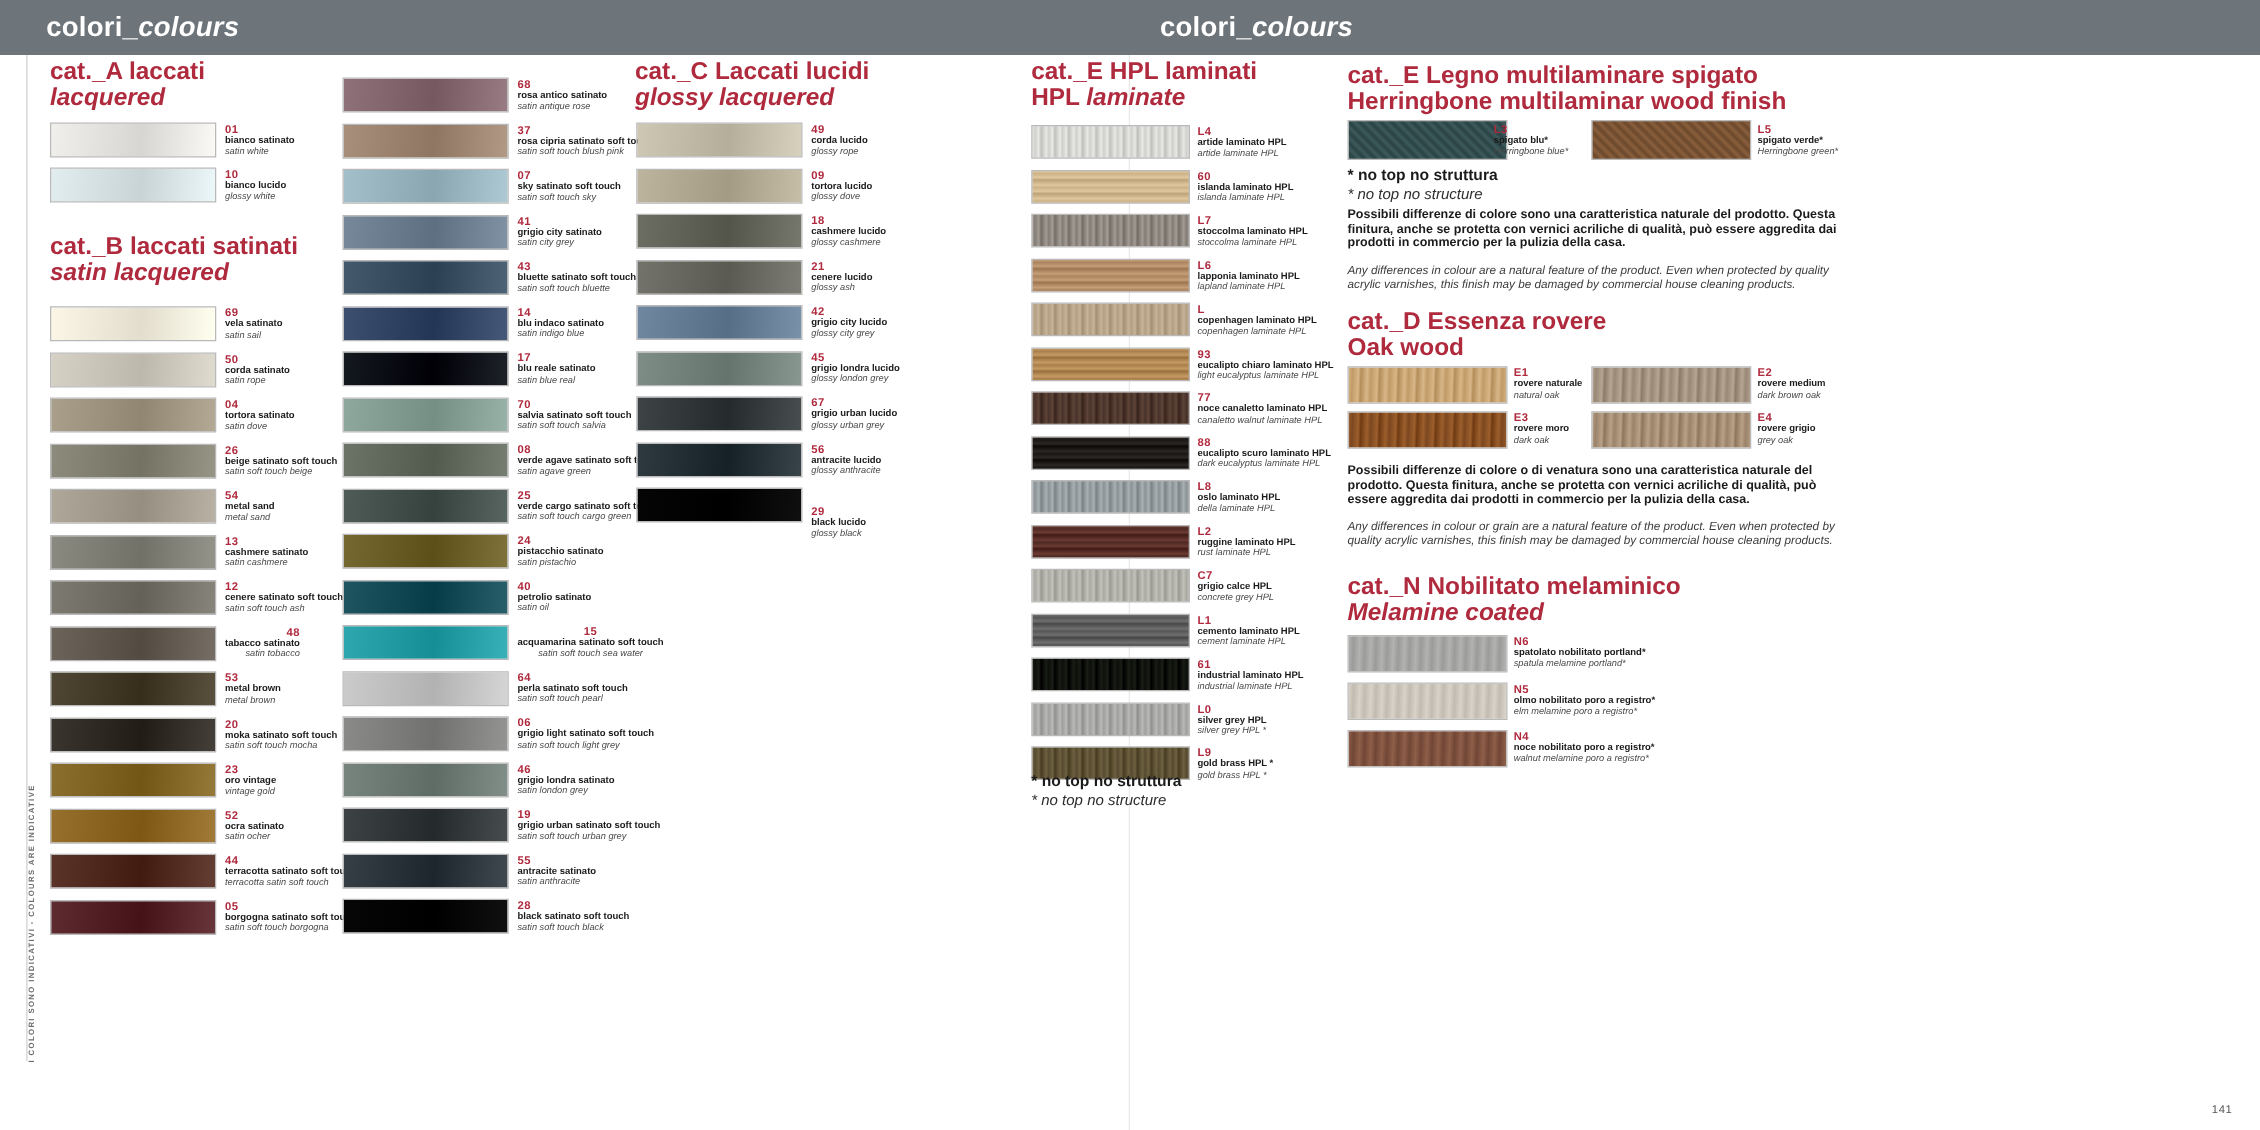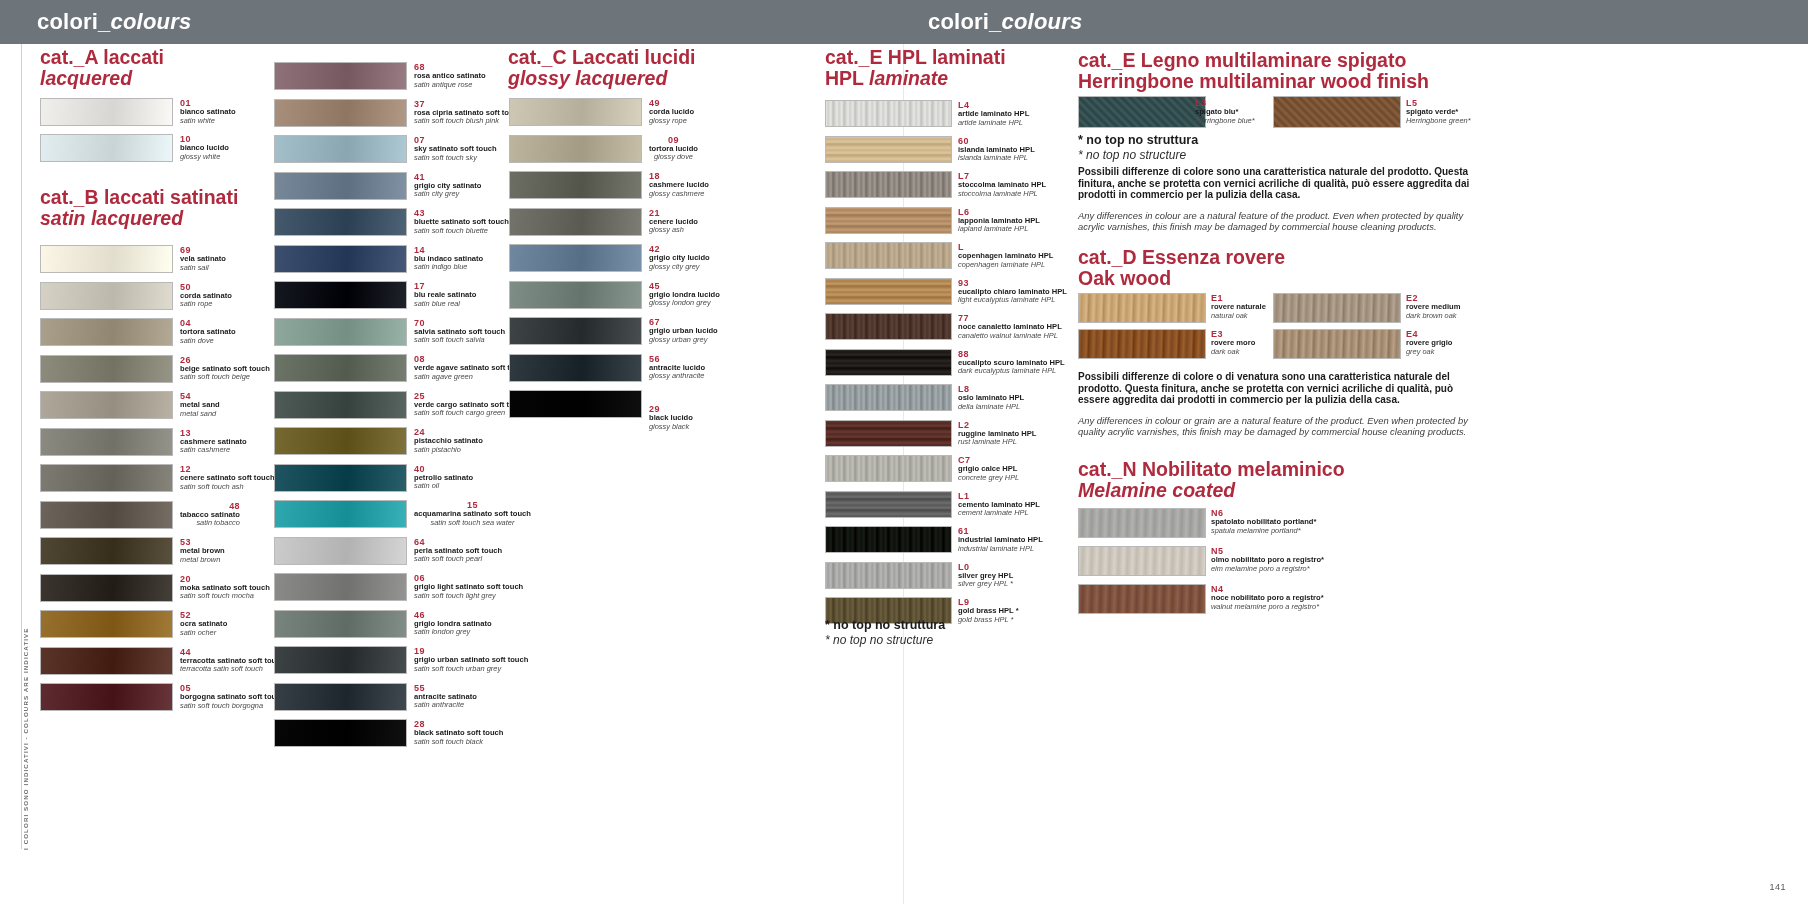--- a/index.html
+++ b/index.html
@@ -243,20 +243,28 @@
       </div>
       <div class="row" style="height: 36.5px;">
         <div class="sw" style="width: 133px; height: 28px; background: linear-gradient(95deg, rgb(59, 53, 48) 0%, rgb(34, 28, 23) 55%, rgb(69, 63, 58) 100%);"></div>
         <div class="lbl" style="left: 140px; top: 0px;">
           <div class="code">20</div>
           <div class="it-name">moka satinato soft touch</div>
           <div class="en-name">satin soft touch mocha</div>
         </div>
       </div>
       <div class="row" style="height: 36.5px;">
+        <div class="sw" style="width: 133px; height: 28px; background: linear-gradient(95deg, rgb(138, 111, 46) 0%, rgb(113, 86, 21) 55%, rgb(148, 121, 56) 100%);"></div>
+        <div class="lbl" style="left: 140px; top: 0px;">
+          <div class="code">23</div>
+          <div class="it-name">oro vintage</div>
+          <div class="en-name">vintage gold</div>
+        </div>
+      </div>
+      <div class="row" style="height: 36.5px;">
         <div class="sw" style="width: 133px; height: 28px; background: linear-gradient(95deg, rgb(150, 112, 44) 0%, rgb(125, 87, 19) 55%, rgb(160, 122, 54) 100%);"></div>
         <div class="lbl" style="left: 140px; top: 0px;">
           <div class="code">52</div>
           <div class="it-name">ocra satinato</div>
           <div class="en-name">satin ocher</div>
         </div>
       </div>
       <div class="row" style="height: 36.5px;">
         <div class="sw" style="width: 133px; height: 28px; background: linear-gradient(95deg, rgb(90, 52, 41) 0%, rgb(65, 27, 16) 55%, rgb(100, 62, 51) 100%);"></div>
         <div class="lbl" style="left: 140px; top: 0px;">
@@ -432,21 +440,21 @@
       <div class="row" style="height: 36.5px;">
         <div class="sw" style="width: 133px; height: 28px; background: linear-gradient(95deg, rgb(205, 199, 179) 0%, rgb(180, 174, 154) 55%, rgb(215, 209, 189) 100%);"></div>
         <div class="lbl" style="left: 140px; top: 0px;">
           <div class="code">49</div>
           <div class="it-name">corda lucido</div>
           <div class="en-name">glossy rope</div>
         </div>
       </div>
       <div class="row" style="height: 36.5px;">
         <div class="sw" style="width: 133px; height: 28px; background: linear-gradient(95deg, rgb(188, 180, 156) 0%, rgb(163, 155, 131) 55%, rgb(198, 190, 166) 100%);"></div>
-        <div class="lbl" style="left: 140px; top: 0px; text-align: center;">
+        <div class="lbl" style="left: 140px; top: 0px;">
           <div class="code">09</div>
           <div class="it-name">tortora lucido</div>
           <div class="en-name">glossy dove</div>
         </div>
       </div>
       <div class="row" style="height: 36.5px;">
         <div class="sw" style="width: 133px; height: 28px; background: linear-gradient(95deg, rgb(109, 110, 99) 0%, rgb(84, 85, 74) 55%, rgb(119, 120, 109) 100%);"></div>
         <div class="lbl" style="left: 140px; top: 0px;">
           <div class="code">18</div>
           <div class="it-name">cashmere lucido</div>

